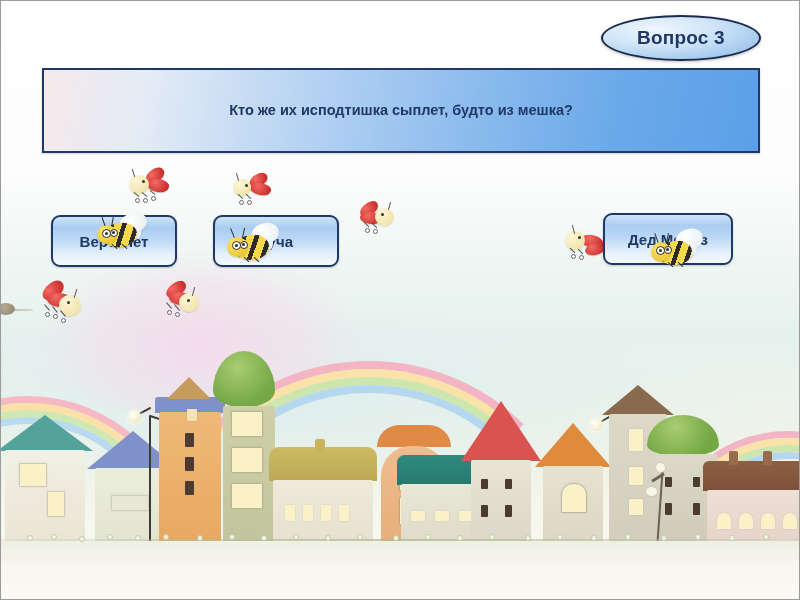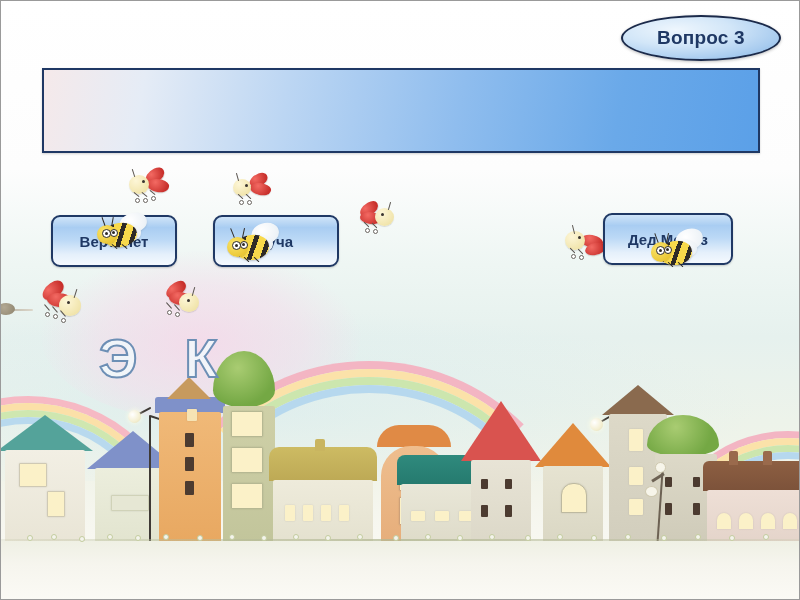--- a/index.html
+++ b/index.html
@@ -162,21 +162,21 @@
     position: absolute; border-radius: 50%;
     background: #ffffff; border: 1.5px solid #2e2a26;
   }
   .bee .bpupil { position: absolute; border-radius: 50%; background: #2e2a26; }
   .bee .bantenna { position: absolute; width: 1px; background: #2e2a26; }
   .bee .bleg { position: absolute; height: 1px; background: #2e2a26; border-radius: 1px; }
 
   
   .badge {
     position: absolute;
-    left: 620px; top: 14px;
+    left: 600px; top: 14px;
     width: 160px; height: 46px;
     border-radius: 50%;
     border: 2px solid #1b2a4a;
     background:
       radial-gradient(ellipse at 34% 30%, #eef6fd 0%, #d2e6f8 38%, #a9ccef 72%, #7fb0e2 100%);
     box-shadow: 0 1px 3px rgba(0,0,0,.25);
     display: flex;
     align-items: center;
     justify-content: center;
     box-sizing: border-box;
@@ -440,21 +440,20 @@
       <div class="grass-dot" style="left:556px; top:533px;"></div>
       <div class="grass-dot" style="left:590px; top:534px;"></div>
       <div class="grass-dot" style="left:624px; top:533px;"></div>
       <div class="grass-dot" style="left:660px; top:534px;"></div>
       <div class="grass-dot" style="left:694px; top:533px;"></div>
       <div class="grass-dot" style="left:728px; top:534px;"></div>
       <div class="grass-dot" style="left:762px; top:533px;"></div>
     </div>
   </div>
 
-  <div class="float-letters">Э К</div>
 
   <div class="bug" style="left:126px; top:166px;">
     <div class="redwing" style="left:18px; top:2px;  width:20px; height:13px; transform:rotate(-26deg);"></div>
     <div class="redwing" style="left:20px; top:12px; width:22px; height:13px; transform:rotate(14deg);"></div>
     <div class="cream" style="left:2px;  top:8px;  width:20px; height:19px;"></div>
     <div class="antenna" style="left:6px;  top:2px;  height:8px; transform:rotate(-18deg);"></div>
     <div class="eye" style="left:15px; top:13px;"></div>
     <div class="leg" style="left:6px;  top:27px; width:7px; transform:rotate(40deg);"></div>
     <div class="leg" style="left:14px; top:27px; width:7px; transform:rotate(40deg);"></div>
     <div class="leg" style="left:22px; top:25px; width:7px; transform:rotate(40deg);"></div>
@@ -526,20 +525,21 @@
     <div class="foot" style="left:14px; top:27px;"></div>
     <div class="foot" style="left:22px; top:29px;"></div>
   </div>
 
   <div class="badge">
     <span class="badge-text">Вопрос 3</span>
   </div>
 
   <div class="qbox">
     <div class="qlines">
+      <div>Кто же их исподтишка сыплет, будто из мешка?</div>
     </div>
   </div>
 
   <div class="answers">
     <div class="answer a1">
       <span class="answer-label">Вертолет</span>
     </div>
     <div class="answer a2">
       <span class="answer-label">Туча</span>
     </div>

